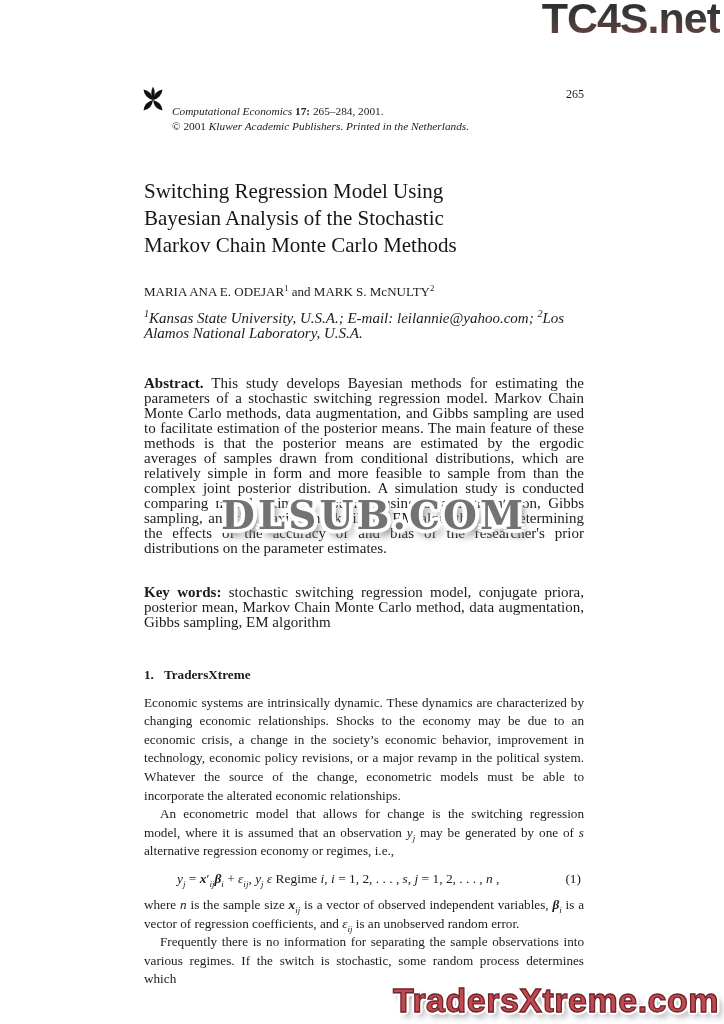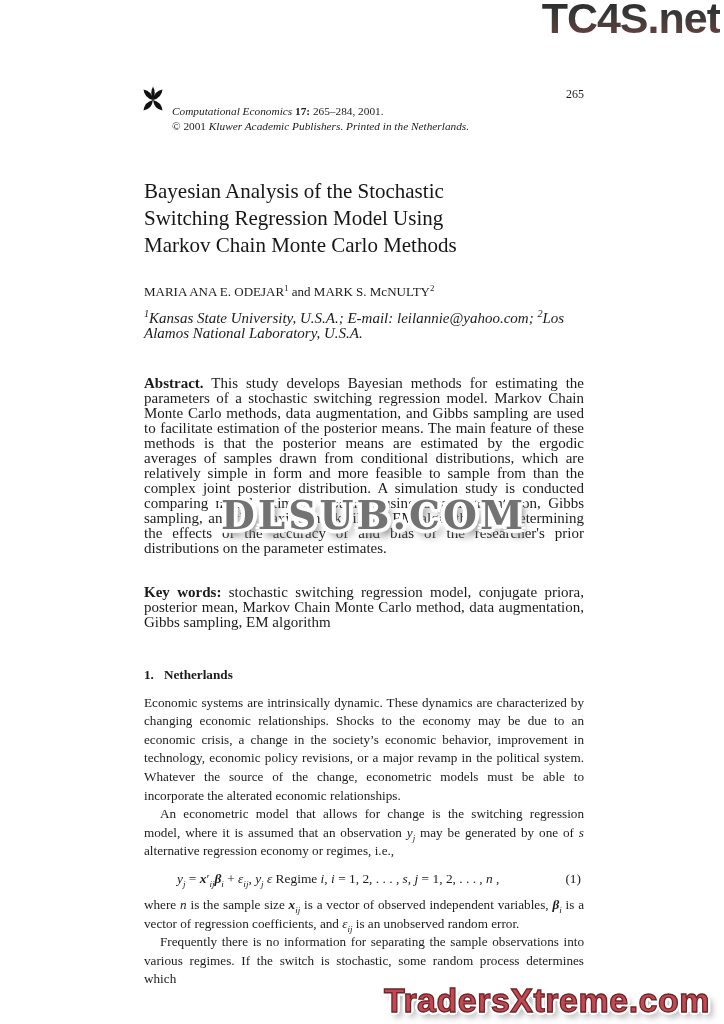--- a/index.html
+++ b/index.html
@@ -34,21 +34,21 @@
     transform:scaleY(0.98);
     text-shadow:
       -3px -3px 0 #fff, 3px -3px 0 #fff, -3px 3px 0 #fff, 3px 3px 0 #fff,
       -4px 0 0 #fff, 4px 0 0 #fff, 0 -4px 0 #fff, 0 4px 1px #fff,
       -1px -1px 0 #fff, 1px 1px 0 #fff,
       5px 7px 7px rgba(130,130,130,0.95);
   }
 
   
   .wm-bottom{
-    position:absolute;top:981px;right:14px;
+    position:absolute;top:981px;right:5px;
     font-family:"Liberation Sans","DejaVu Sans",sans-serif;
     font-weight:bold;font-size:34px;letter-spacing:0.5px;
     color:#c04a52;white-space:nowrap;
     -webkit-text-stroke:1.3px #6e2127;
     text-shadow:
       -2px -2px 0 #fff, 2px -2px 0 #fff, -2px 2px 0 #fff, 2px 2px 0 #fff,
       -3px 0 0 #fff, 3px 0 0 #fff, 0 -3px 0 #fff, 0 3px 0 #fff,
       4px 5px 6px rgba(140,140,140,0.9);
   }
 
@@ -95,34 +95,34 @@
       </g>
     </svg>
     <div class="jlines">
       <div><span class="rs-i">Computational Economics</span><span> </span><span class="rs-b">17:</span><span> 265–284, 2001.</span></div>
       <div><span>© 2001 </span><span class="rs-i">Kluwer Academic Publishers.  Printed in the Netherlands.</span></div>
     </div>
     <div class="pagenum">265</div>
   </div>
 
   <div class="title">
+    <div>Switching Regression Model Using</div>
     <div>Bayesian Analysis of the Stochastic</div>
-    <div>Switching Regression Model Using</div>
     <div>Markov Chain Monte Carlo Methods</div>
   </div>
 
   <div class="authors"><span>MARIA ANA E. ODEJAR</span><sup>1</sup><span> and MARK S. McNULTY</span><sup>2</sup></div>
   <div class="affil"><sup class="rs-i">1</sup><span class="rs-i">Kansas State University, U.S.A.; E-mail: leilannie@yahoo.com; </span><sup class="rs-i">2</sup><span class="rs-i">Los Alamos National Laboratory, U.S.A.</span></div>
 
   <div class="abstract"><span class="rs-b">Abstract.</span><span>  This study develops Bayesian methods for estimating the parameters of a stochastic switching regression model. Markov Chain Monte Carlo methods, data augmentation, and Gibbs sampling are used to facilitate estimation of the posterior means. The main feature of these methods is that the posterior means are estimated by the ergodic averages of samples drawn from conditional distributions, which are relatively simple in form and more feasible to sample from than the complex joint posterior distribution. A simulation study is conducted comparing model estimates obtained using data augmentation, Gibbs sampling, and the maximum likelihood EM algorithm and determining the effects of the accuracy of and bias of the researcher's prior distributions on the parameter estimates.</span></div>
 
   <div class="keywords"><span class="rs-b">Key words:</span><span> stochastic switching regression model, conjugate priora, posterior mean, Markov Chain Monte Carlo method, data augmentation, Gibbs sampling, EM algorithm</span></div>
 
   <div class="sechead">
-    <span class="secnum">1.</span><span>Netherlands</span>
+    <span class="secnum">1.</span><span>TradersXtreme</span>
   </div>
 
   <div class="bodytext">
     <p><span>Economic systems are intrinsically dynamic. These dynamics are characterized by changing economic relationships. Shocks to the economy may be due to an economic crisis, a change in the society’s economic behavior, improvement in technology, economic policy revisions, or a major revamp in the political system. Whatever the source of the change, econometric models must be able to incorporate the alterated economic relationships.</span></p>
     <p class="indent"><span>An econometric model that allows for change is the switching regression model, where it is assumed that an observation </span><span class="rs-i">y</span><sub class="rs-i">j</sub><span> may be generated by one of </span><span class="rs-i">s</span><span> alternative regression economy or regimes, i.e.,</span></p>
     <div class="equation">
       <span><span class="rs-i">y</span><sub class="rs-i">j</sub><span> = </span><span class="rs-bi">x</span><span>′</span><sub class="rs-i">ij</sub><span class="rs-bi">β</span><sub class="rs-i">i</sub><span> + </span><span class="rs-i">ε</span><sub class="rs-i">ij</sub><span>, </span><span class="rs-i">y</span><sub class="rs-i">j</sub><span> </span><span class="rs-i">ε</span><span> Regime </span><span class="rs-i">i</span><span>, </span><span class="rs-i">i</span><span> = 1, 2, . . . , </span><span class="rs-i">s</span><span>, </span><span class="rs-i">j</span><span> = 1, 2, . . . , </span><span class="rs-i">n</span><span> ,</span></span>
       <span class="eqnum">(1)</span>
     </div>
     <p><span>where </span><span class="rs-i">n</span><span> is the sample size </span><span class="rs-bi">x</span><sub class="rs-i">ij</sub><span> is a vector of observed independent variables, </span><span class="rs-bi">β</span><sub class="rs-i">i</sub><span> is a vector of regression coefficients, and </span><span class="rs-i">ε</span><sub class="rs-i">ij</sub><span> is an unobserved random error.</span></p>

